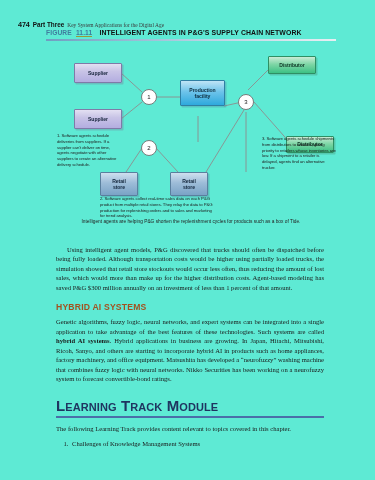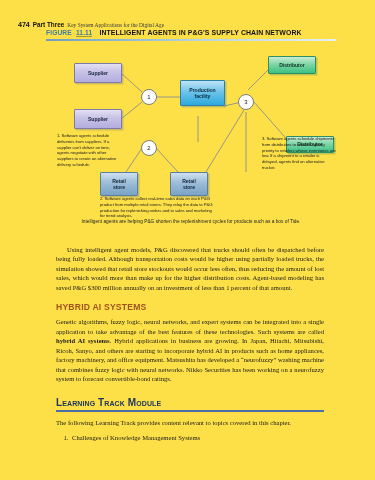--- a/index.html
+++ b/index.html
@@ -4,21 +4,21 @@
 <style>
   html, body {
     margin: 0;
     padding: 0;
     background: #8a8a8a;
   }
   #page {
     position: relative;
     width: 375px;
     height: 480px;
-    background: #fde047;
+    background: #5eead4;
     overflow: hidden;
     font-family: "Liberation Serif", serif;
     color: #1b1b1b;
   }
 
   
   .runhead {
     position: absolute;
     left: 18px;
     top: 20px;
@@ -181,21 +181,21 @@
     font-family: "Liberation Sans", sans-serif;
     font-weight: bold;
     font-size: 8.6px;
     letter-spacing: 0.2px;
     color: #a2521f;
   }
   h2.track {
     margin: 13px 0 0 0;
     font-family: "Liberation Sans", sans-serif;
     font-weight: bold;
-    font-size: 10px;
+    font-size: 15px;
     letter-spacing: 0.1px;
     color: #1f3560;
     font-variant: small-caps;
     text-transform: capitalize;
   }
   .track-rule {
     margin: 2px 0 6px 0;
     height: 2px;
     background: #4a6ea8;
   }

